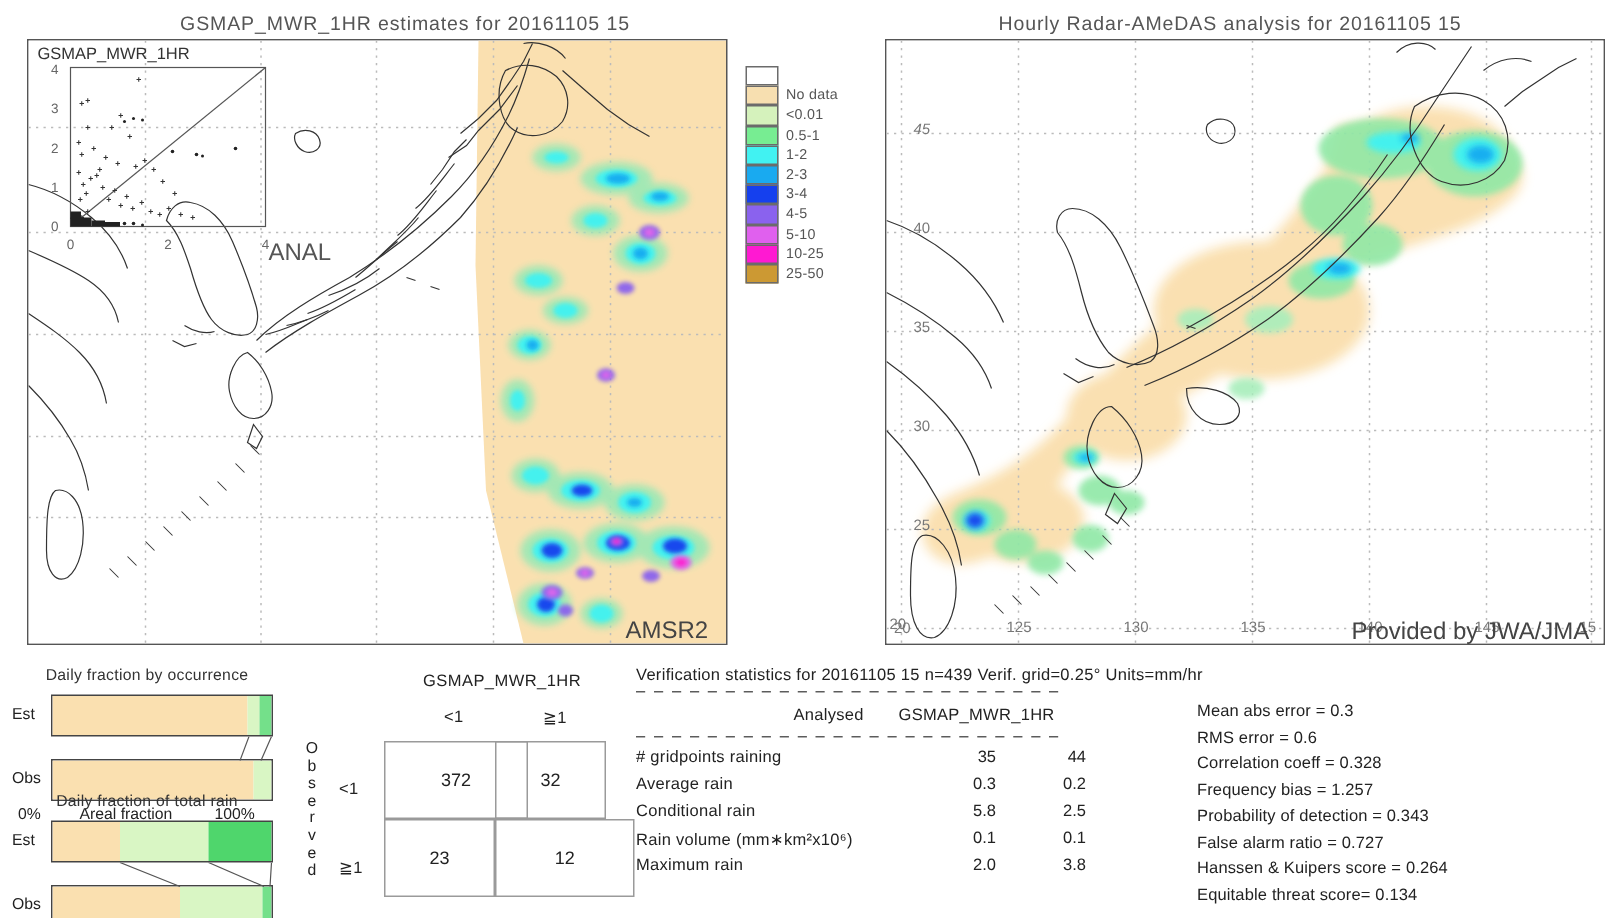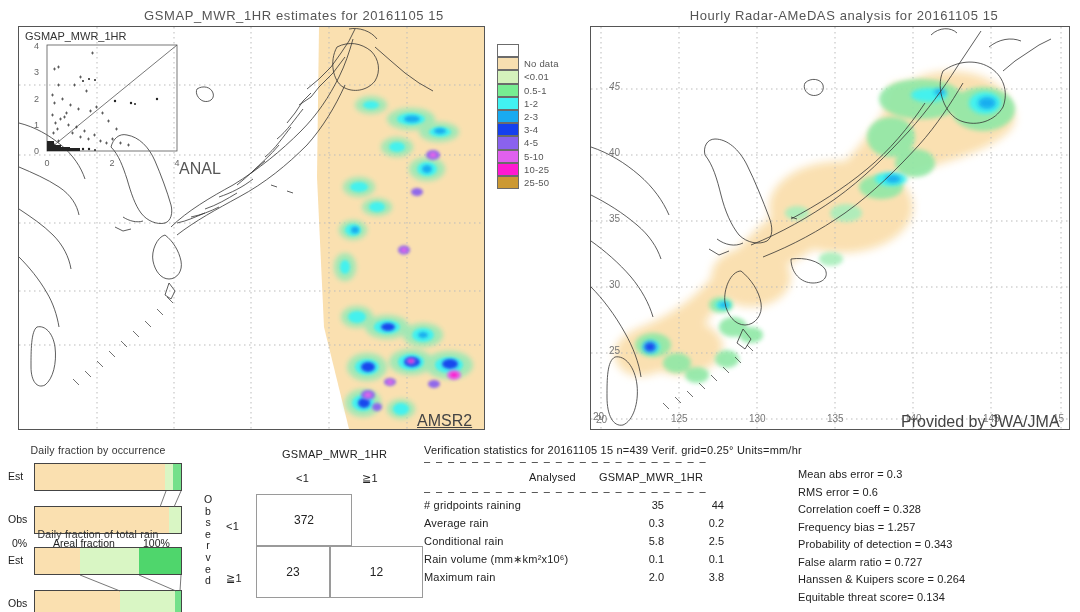--- a/index.html
+++ b/index.html
@@ -5,21 +5,20 @@
   html,body{margin:0;padding:0;background:#ffffff;}
   body{
     width:1080px;height:612px;position:relative;overflow:hidden;
     font-family:"Liberation Sans","DejaVu Sans",sans-serif;
     color:#333333;
   }
   .abs{position:absolute;}
   .ttl{
     font-size:13px;color:#555555;letter-spacing:.6px;text-align:center;
     white-space:nowrap;
-    padding-left:24px;
   }
   .panel-frame{border:1px solid #555555;box-sizing:border-box;background:#ffffff;}
   .tick{font-size:10px;color:#777777;white-space:nowrap;}
   .maplbl{font-size:16px;color:#333333;white-space:nowrap;}
   .cbar-row{display:flex;align-items:center;height:13.2px;}
   .cbar-sw{width:22px;height:13.2px;border:1px solid #6b6b6b;box-sizing:border-box;}
   .cbar-tx{font-size:9.5px;color:#555555;margin-left:5px;white-space:nowrap;letter-spacing:.2px;}
   .bc-title{font-size:10.5px;color:#333;text-align:center;white-space:nowrap;letter-spacing:.2px;}
   .bc-lab{font-size:10.5px;color:#222;white-space:nowrap;}
   .bar{height:28px;border:1px solid #444;box-sizing:border-box;display:flex;overflow:hidden;}
@@ -275,21 +274,21 @@
           <circle cx="134" cy="70" r="1.2"></circle>
           <circle cx="60" cy="52" r="1"></circle>
           <circle cx="66" cy="50" r="1"></circle>
           <circle cx="72" cy="51" r="1"></circle>
         </g>
       </g>
     </svg>
   </div>
 
   <div class="abs maplbl" style="left:160px;top:133px;color:#555;">ANAL</div>
-  <div class="abs maplbl" style="left:398px;top:385px;color:#444;text-decoration:underline;">AMSR2</div>
+  <div class="abs maplbl" style="left:398px;top:385px;color:#444;">AMSR2</div>
 </div>
 
 <div class="abs" style="left:497px;top:44px;">
   <div>
       <div class="cbar-row">
         <div class="cbar-sw" style="background: rgb(255, 255, 255);"></div>
         <div class="cbar-tx"></div>
       </div>
       <div class="cbar-row">
         <div class="cbar-sw" style="background: rgb(247, 223, 176);"></div>
@@ -553,20 +552,21 @@
       <span>r</span>
       <span>v</span>
       <span>e</span>
       <span>d</span>
     </div>
 
   <div class="abs ct-head" style="left:34px;top:74px;">&lt;1</div>
   <div class="abs ct-head" style="left:34px;top:126px;">≧1</div>
 
   <div class="abs ct-cell" style="left:64px;top:48px;width:96px;height:52px;">372</div>
+  <div class="abs ct-cell" style="left:138px;top:48px;width:74px;height:52px;">32</div>
   <div class="abs ct-cell" style="left:64px;top:100px;width:74px;height:52px;">23</div>
   <div class="abs ct-cell" style="left:138px;top:100px;width:93px;height:52px;">12</div>
 </div>
 
 <div class="abs" style="left:424px;top:444px;width:360px;">
   <div class="vs-line">Verification statistics for 20161105 15  n=439  Verif. grid=0.25°  Units=mm/hr</div>
   <div class="vs-dash" style="margin-top:-1px;overflow:hidden;height:12px;">
     ‒ ‒ ‒ ‒ ‒ ‒ ‒ ‒ ‒ ‒ ‒ ‒ ‒ ‒ ‒ ‒ ‒ ‒ ‒ ‒ ‒ ‒ ‒ ‒
   </div>
 

